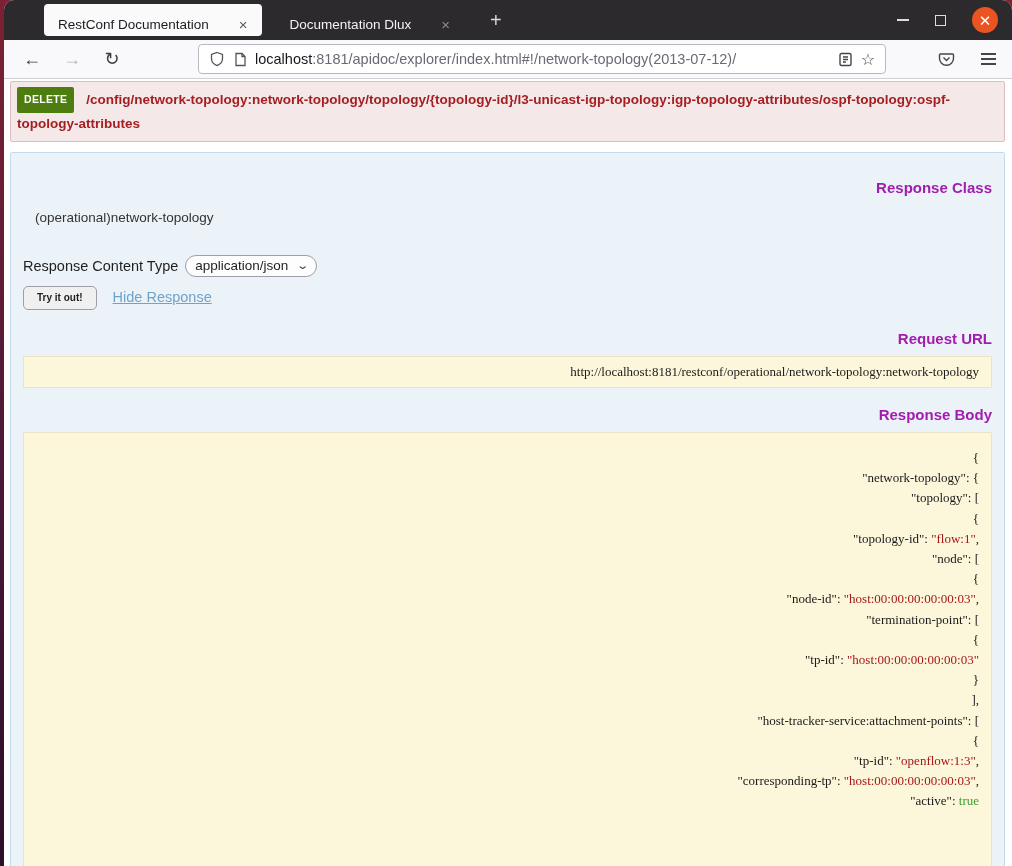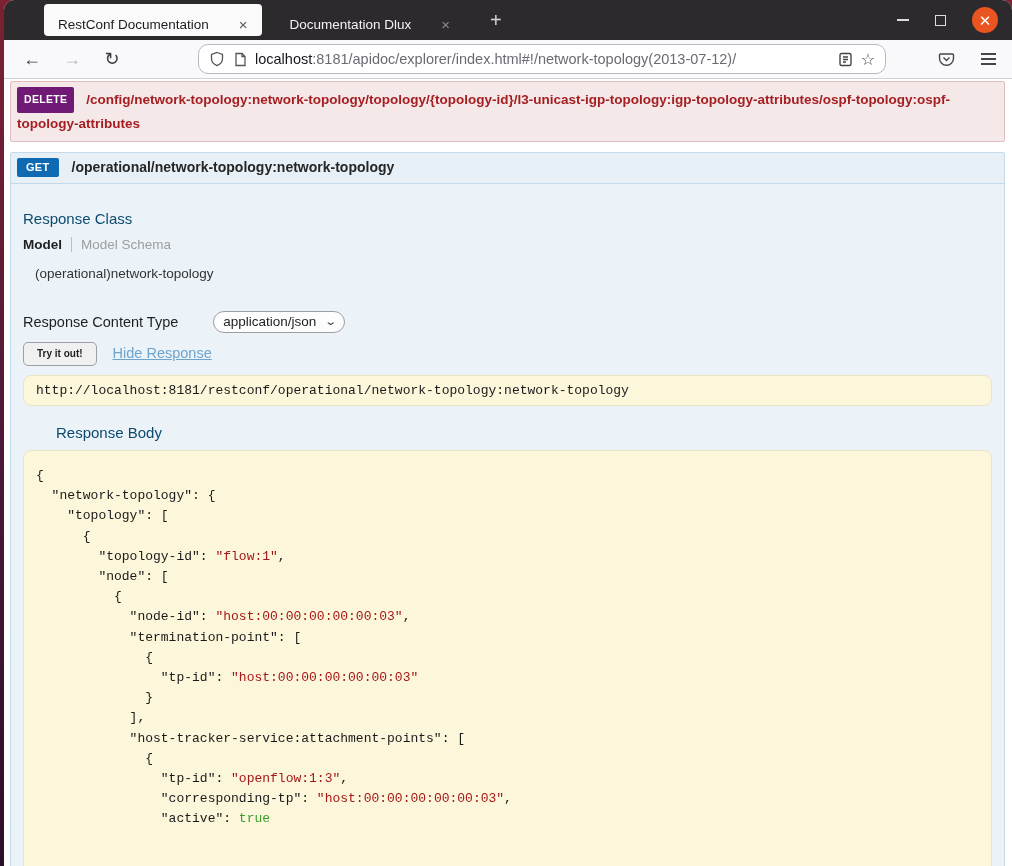--- a/index.html
+++ b/index.html
@@ -42,21 +42,21 @@
   
   .navbar {
     height:39px; background:#f9f9fb; border-bottom:1px solid #d0cfd4;
     display:flex; align-items:center; padding:0 12px; flex:none;
   }
   .nav-btn { font-size:18px; color:#3c3b42; width:32px; text-align:center; flex:none; }
   .nav-btn.disabled { color:#b9b8bf; }
   .nav-btn.spaced { margin-left:8px; }
   .urlbar {
     flex:1; height:30px; margin-left:70px; margin-right:52px;
-    background:#fff; border:1px solid #b9b8c1; border-radius:10px;
+    background:#fff; border:1px solid #b9b8c1; border-radius:4px;
     display:flex; align-items:center; padding:0 10px; gap:8px;
   }
   .urlbar svg { flex:none; }
   .url-text { font-size:14.5px; white-space:nowrap; overflow:hidden; }
   .url-host { color:#17161c; }
   .url-path { color:#6b6a74; }
   .url-spacer { flex:1; }
   .star { font-size:16px; color:#45444b; }
   .nav-right { display:flex; align-items:center; gap:26px; padding-right:4px; }
   .hamburger { display:flex; flex-direction:column; gap:3px; }
@@ -66,57 +66,57 @@
   .page { flex:1; background:#fff; overflow:hidden; padding:1px 7px 0 6px; font-size:14px; color:#222; }
 
   .op-delete {
     margin-top:1px; background:#f5e8e8; border:1px solid #e0bcbc; border-radius:2px;
     padding:5px 6px 7px 6px; line-height:21px;
   }
   .method-badge {
     display:inline-block; color:#fff; font-weight:700; border-radius:2px;
     text-transform:uppercase; letter-spacing:.3px; vertical-align:1px;
   }
-  .badge-delete { background:#701a75; font-size:10.5px; padding:2px 7px 3px; margin-right:12px; }
+  .badge-delete { background:#4d7c0f; font-size:10.5px; padding:2px 7px 3px; margin-right:12px; }
   .badge-get { background:#0f6ab4; font-size:11px; padding:3px 9px 4px; margin-right:13px; }
   .path-delete { color:#a41e22; font-weight:600; font-size:13.5px; overflow-wrap:break-word; }
   .op-get { margin-top:10px; border:1px solid #c3d9ec; border-radius:2px; }
   .get-heading { background:#e7f0f7; padding:5px 6px 6px; border-bottom:1px solid #c3d9ec; }
   .path-get { color:#262626; font-weight:600; font-size:14px; }
 
   .op-content { background:#ebf3f9; padding:12px 12px 20px; }
-  .sec-heading { color:#0c4a6e; font-size:15px; font-weight:400; }
+  .sec-heading { color:#a21caf; font-size:15px; font-weight:700;text-align:right; }
   .h-response-class { margin-top:14px; }
   .model-tabs { margin-top:10px; display:flex; align-items:center; font-size:13.5px; }
   .model-tab-active { color:#1f1f1f; font-weight:700; }
   .model-tab-divider { width:1px; height:15px; background:#bdbdbd; margin:0 9px; }
   .model-tab-inactive { color:#9d9d9d; }
   .model-value { margin-top:14px; font-size:13.5px; color:#333;margin-left:12px; }
 
-  .content-type-row { margin-top:30px; display:flex; align-items:center;gap:28px; }
+  .content-type-row { margin-top:30px; display:flex; align-items:center; }
   .content-type-label { font-size:14.5px; color:#1f1f1f; }
   .select-box {
     margin-left:7px; background:#fdfdfd; border:1px solid #9f9ea6; border-radius:11px;
     padding:2px 8px 3px 9px; font-size:13.5px; color:#1f1f1f;
     display:inline-flex; align-items:center; gap:10px;
   }
   .select-chevron { font-size:11px; color:#3c3b42; transform:scaleX(1.4); }
 
   .actions-row { margin-top:9px; display:flex; align-items:flex-start; }
   .try-btn {
     background:#f1f0f0; border:1px solid #9f9ea6; border-radius:5px;
     padding:5px 13px 6px; font-size:10px; font-weight:600; color:#1f1f1f;
     font-family:"Liberation Sans", sans-serif;
   }
   .hide-link { margin-left:16px; margin-top:3px; font-size:14.5px; color:#6ea3cc; text-decoration:underline; }
 
   .h-request-url { margin-top:20px; }
   .code-box {
-    margin-top:9px; background:#fcf6db; border:1px solid #ebe4c2; border-radius:8px;
-    font-family:Liberation Mono, monospace; color:#1a1a1a;
+    margin-top:9px; background:#fcf6db; border:1px solid #ebe4c2; border-radius:1px;
+    font-family:Liberation Serif, serif; color:#1a1a1a;text-align:right;
   }
   .request-url-box { padding:7px 12px; font-size:13px; }
   .h-response-body { margin-top:18px;margin-left:33px; }
   .response-body-box { padding:15px 12px; font-size:13px; line-height:20.2px; height:500px; }
   .code-line { white-space:pre; }
   .ck { color:#1a1a1a; }
   .cs { color:#a61717; }
   .cb { color:#3b9e2c; }
 </style>
 </head>
@@ -176,49 +176,42 @@
     </div>
   </div>
 
   <div class="page">
 
     <div class="op-delete">
       <span class="method-badge badge-delete">DELETE</span><span class="path-delete">/config/network-topology:network-topology/topology/{topology-id}/l3-unicast-igp-topology:igp-topology-attributes/ospf-topology:ospf-topology-attributes</span>
     </div>
 
     <div class="op-get">
-      <div class="get-heading">
-        <span class="method-badge badge-get">GET</span><span class="path-get">/operational/network-topology:network-topology</span>
-      </div>
 
       <div class="op-content">
 
         <div class="sec-heading h-response-class">Response Class</div>
 
-        <div class="model-tabs">
-          <span class="model-tab-active">Model</span>
-          <span class="model-tab-divider"></span>
-          <span class="model-tab-inactive">Model Schema</span>
-        </div>
 
         <div class="model-value">(operational)network-topology</div>
 
         <div class="content-type-row">
           <span class="content-type-label">Response Content Type</span>
           <span class="select-box">
             <span>application/json</span>
             <span class="select-chevron">⌄</span>
           </span>
         </div>
 
         <div class="actions-row">
           <button class="try-btn">Try it out!</button>
           <a class="hide-link">Hide Response</a>
         </div>
 
+        <div class="sec-heading h-request-url">Request URL</div>
         <div class="code-box request-url-box">http://localhost:8181/restconf/operational/network-topology:network-topology</div>
 
         <div class="sec-heading h-response-body">Response Body</div>
         <div class="code-box response-body-box" id="response-body">
             <div class="code-line"><span class="ck">{</span></div>
             <div class="code-line"><span class="ck">  "network-topology": {</span></div>
             <div class="code-line"><span class="ck">    "topology": [</span></div>
             <div class="code-line"><span class="ck">      {</span></div>
             <div class="code-line"><span class="ck">        "topology-id": </span><span class="cs">"flow:1"</span><span class="ck">,</span></div>
             <div class="code-line"><span class="ck">        "node": [</span></div>

